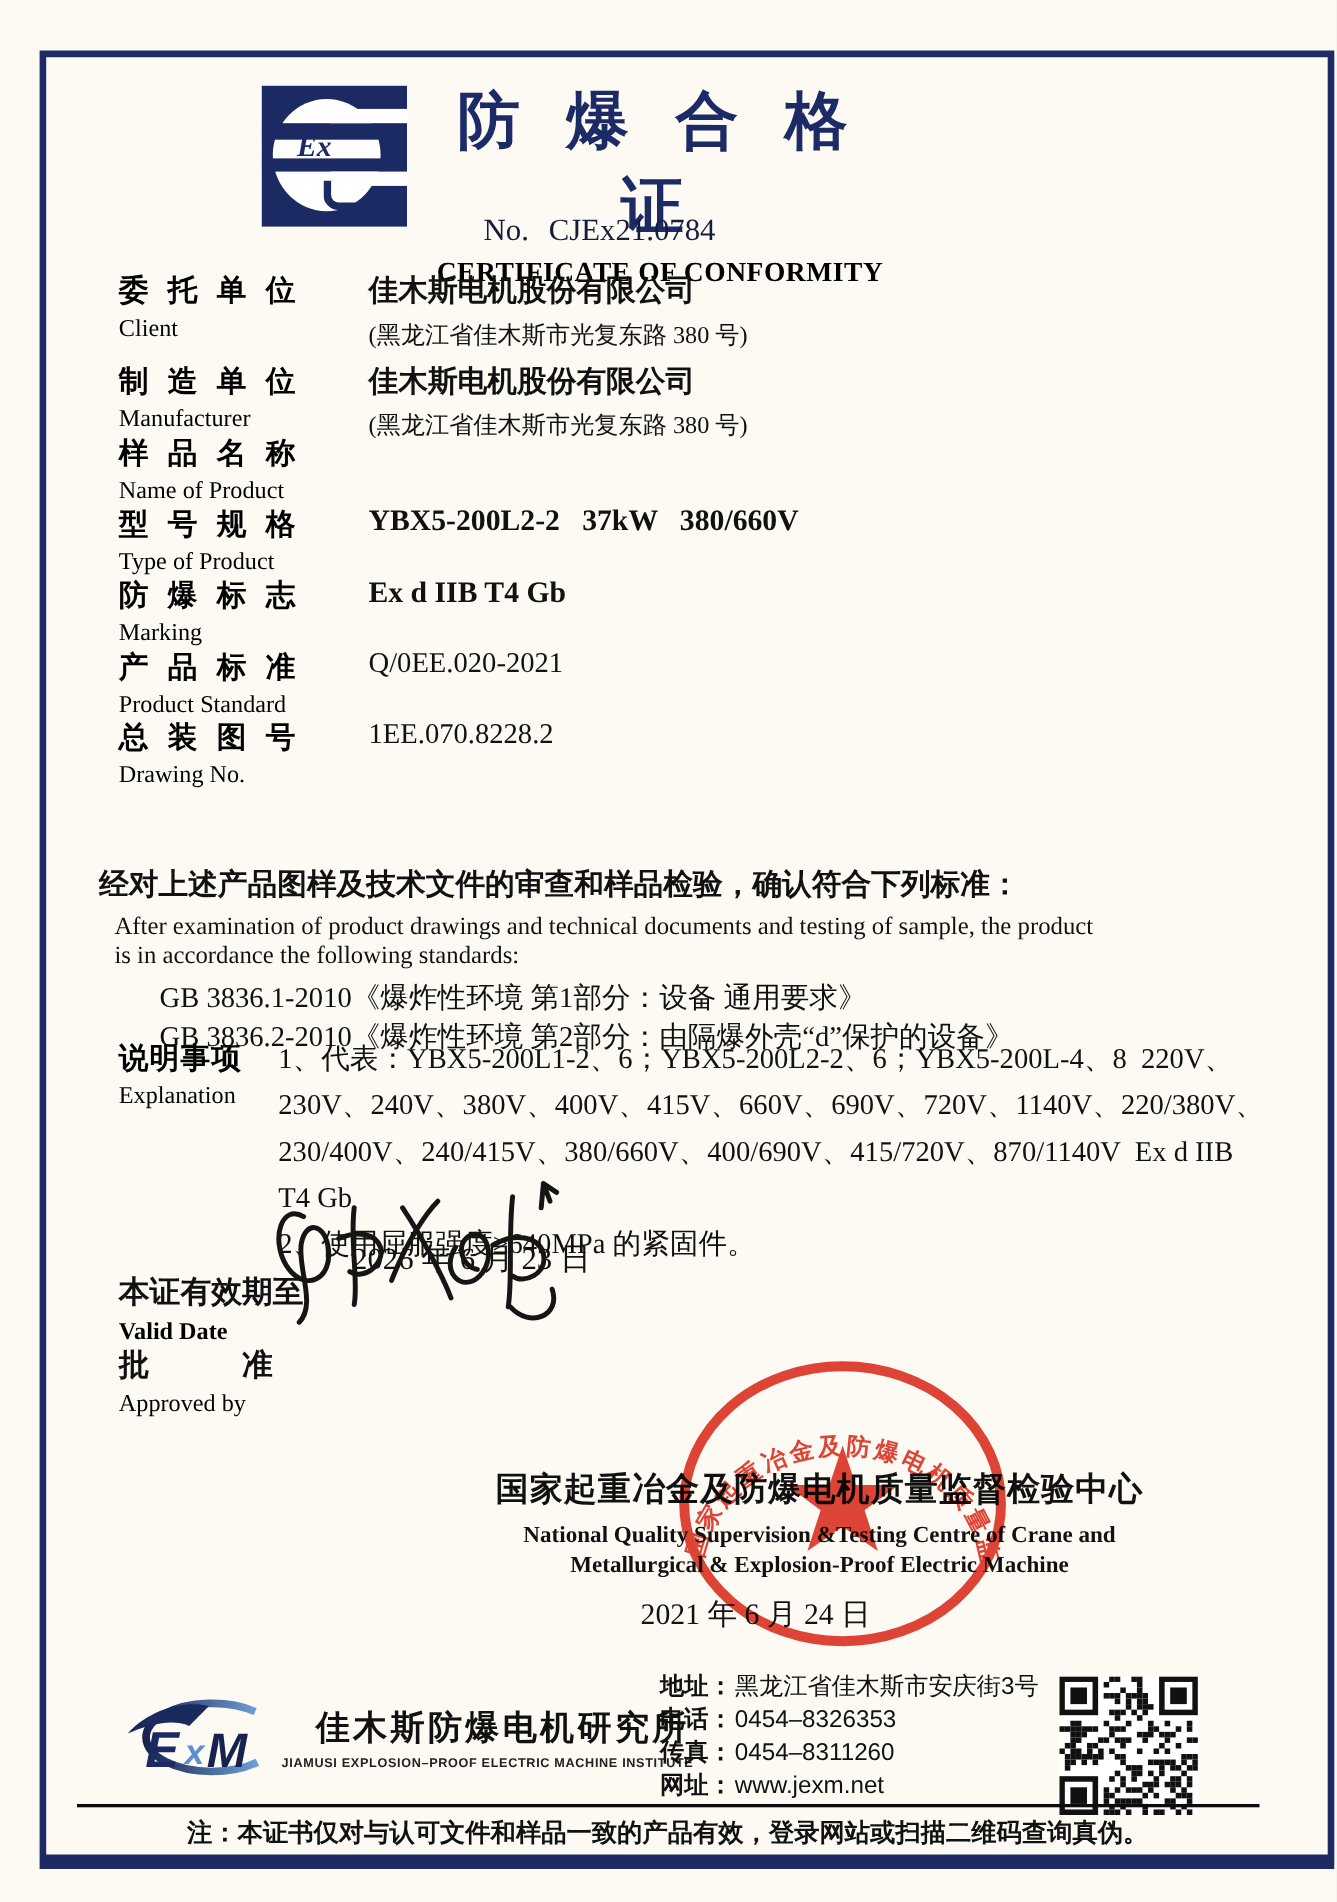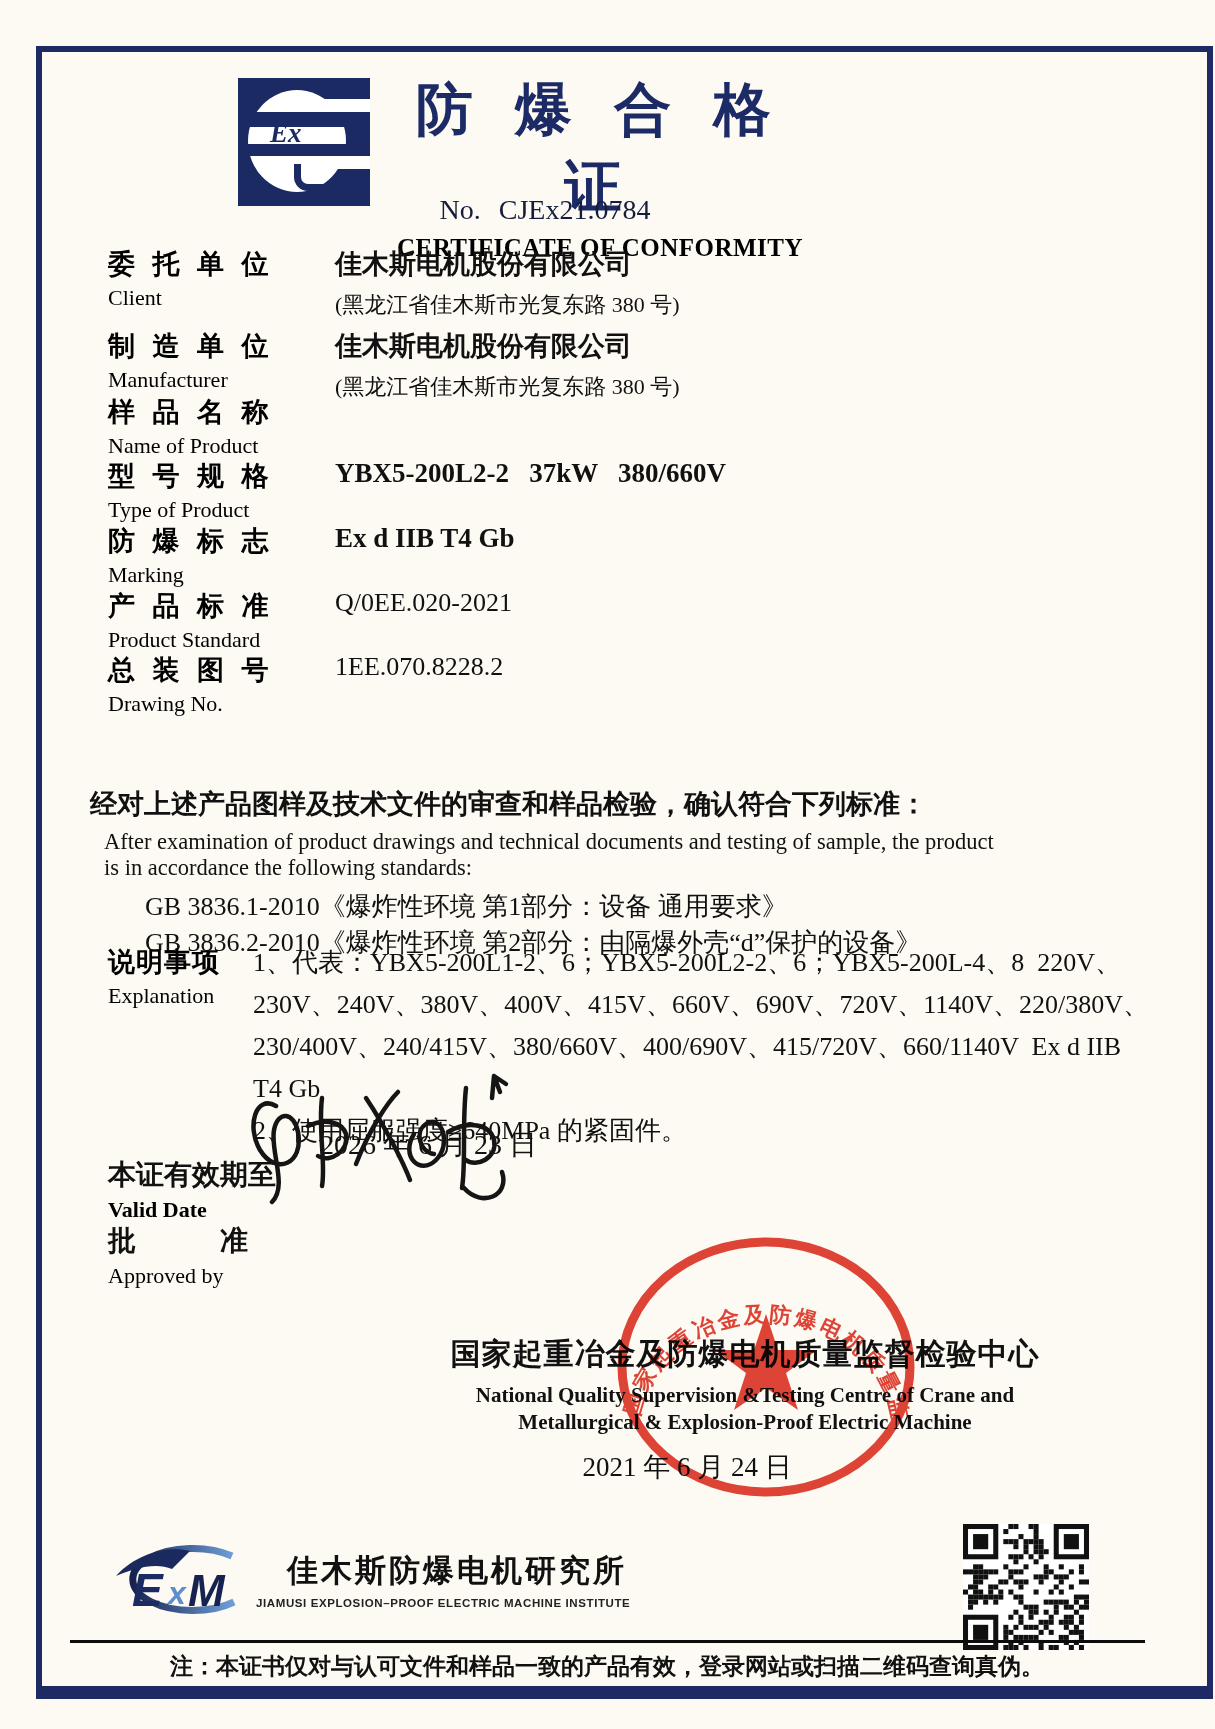--- a/index.html
+++ b/index.html
@@ -159,21 +159,21 @@
     </div>
   </div>
 
   <div class="abs expl-label">
     <div class="lab-cn" style="letter-spacing:1px">说明事项</div>
     <div class="lab-en">Explanation</div>
   </div>
   <div class="abs expl-lines">
     <div class="pre">1、代表：YBX5-200L1-2、6；YBX5-200L2-2、6；YBX5-200L-4、8  220V、</div>
     <div class="pre">230V、240V、380V、400V、415V、660V、690V、720V、1140V、220/380V、</div>
-    <div class="pre">230/400V、240/415V、380/660V、400/690V、415/720V、660/1140V  Ex d IIB</div>
+    <div class="pre">230/400V、240/415V、380/660V、400/690V、415/720V、870/1140V  Ex d IIB</div>
     <div class="pre">T4 Gb</div>
     <div class="pre">2、使用屈服强度≥640MPa 的紧固件。</div>
   </div>
 
   <div class="abs valid-label">
     <div class="big-cn">本证有效期至</div>
     <div class="lab-en" style="font-weight:700">Valid Date</div>
   </div>
   <div class="abs valid-value">2026 年 6 月 23 日</div>
 
@@ -222,20 +222,38 @@
     </defs>
     <path d="M122,14 A60,31 0 1 0 124,60" fill="none" stroke="url(#swg)" stroke-width="7"></path>
     <path d="M6,34 C28,10 60,4 80,9 L62,27 C46,20 24,26 6,34 Z" fill="#1b2a5e"></path>
     <text x="22" y="64" font-family="Liberation Sans, sans-serif" font-style="italic" font-weight="700" font-size="46" fill="#1c2a63">E</text>
     <text x="58" y="62" font-family="Liberation Sans, sans-serif" font-style="italic" font-weight="700" font-size="32" fill="#5b8fd0">x</text>
     <text x="78" y="64" font-family="Liberation Sans, sans-serif" font-style="italic" font-weight="700" font-size="44" fill="#16224f">M</text>
   </svg>
   <div class="abs inst">
     <div class="inst-cn">佳木斯防爆电机研究所</div>
     <div class="inst-en">JIAMUSI EXPLOSION–PROOF ELECTRIC MACHINE INSTITUTE</div>
+  </div>
+  <div class="abs contact">
+    <div class="row">
+      <span class="cl">地址：</span>
+        <span>黑龙江省佳木斯市安庆街3号</span>
+      </div>
+    <div class="row">
+      <span class="cl">电话：</span>
+        <span>0454–8326353</span>
+      </div>
+    <div class="row">
+      <span class="cl">传真：</span>
+        <span>0454–8311260</span>
+      </div>
+    <div class="row">
+      <span class="cl">网址：</span>
+        <span>www.jexm.net</span>
+      </div>
   </div>
   <div class="abs qr">
     <svg id="qr-svg" viewBox="0 0 125 125" width="126" height="126">
         <rect x="0" y="0" width="35" height="35" fill="#111"></rect>
         <rect x="5" y="5" width="25" height="25" fill="#fff"></rect>
         <rect x="10" y="10" width="15" height="15" fill="#111"></rect>
         <rect x="90" y="0" width="35" height="35" fill="#111"></rect>
         <rect x="95" y="5" width="25" height="25" fill="#fff"></rect>
         <rect x="100" y="10" width="15" height="15" fill="#111"></rect>
         <rect x="0" y="90" width="35" height="35" fill="#111"></rect>

